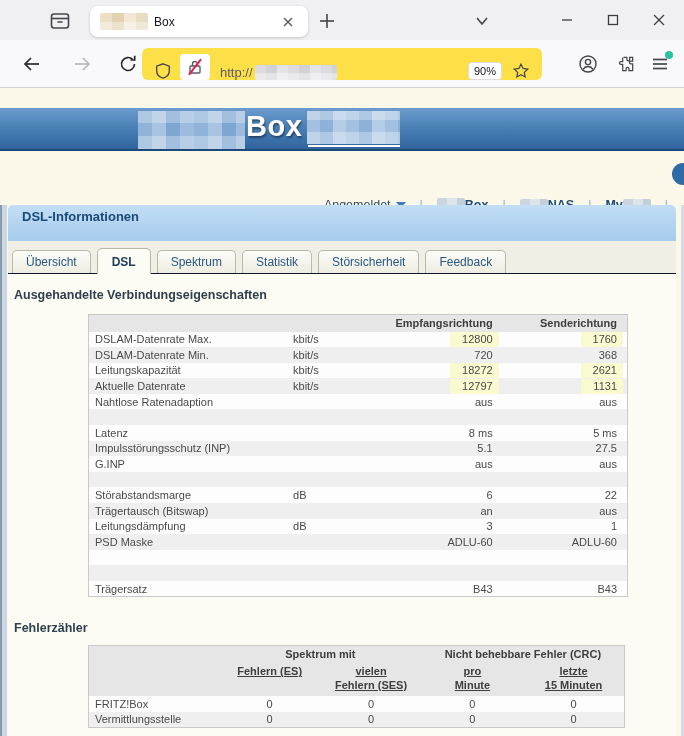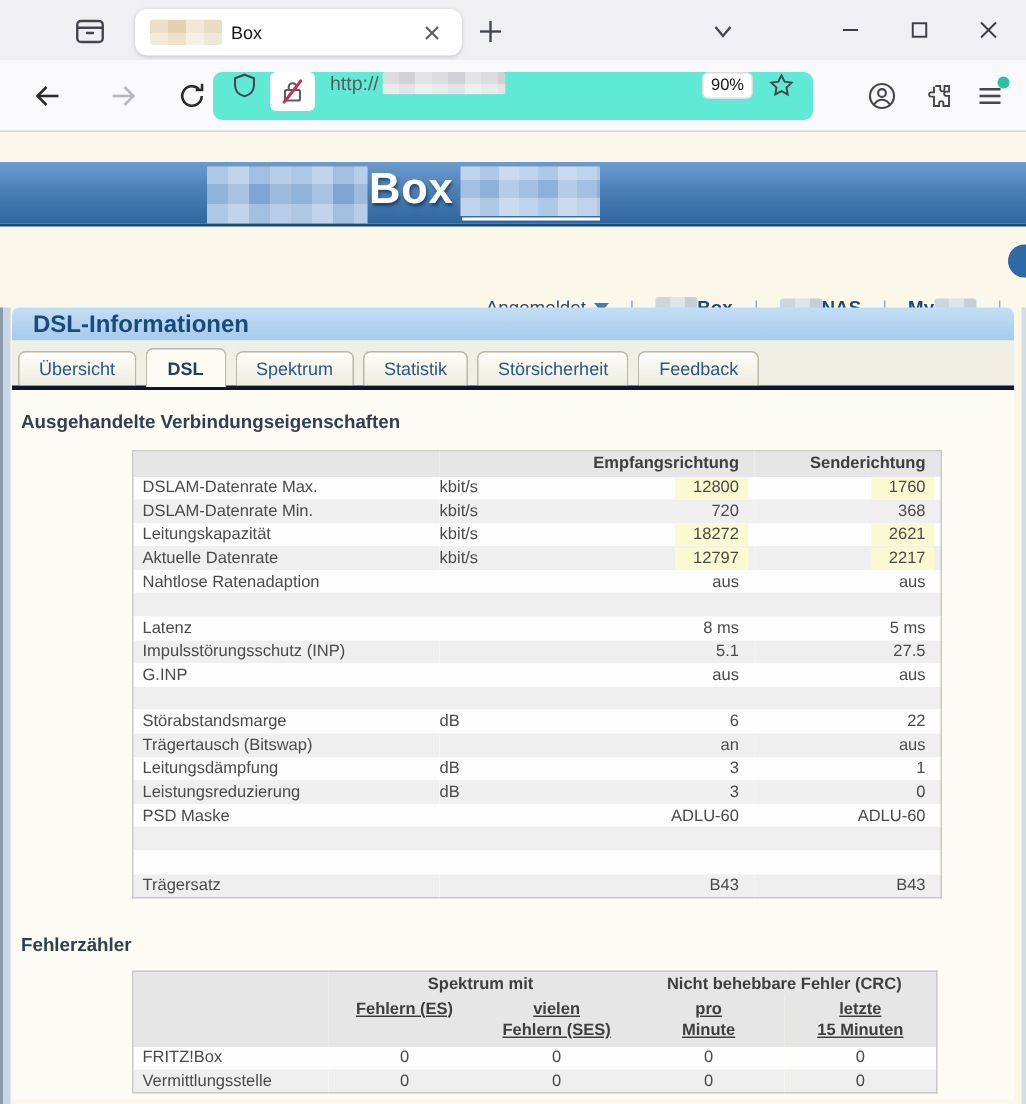--- a/index.html
+++ b/index.html
@@ -26,21 +26,21 @@
   .win-btn { position:absolute; top:9px; width:34px; height:22px; display:flex;
     align-items:center; justify-content:center; color:#3d3d44; }
   .win-min { left:550px; } .win-max { left:596px; } .win-close { left:642px; }
 
   .toolbar { position:absolute; left:0; top:40px; width:684px; height:48px;
     background:#f9f9fb; border-bottom:1px solid #d4d4d8; }
   .navicon { position:absolute; top:14px; width:20px; height:20px; color:#2a2a2e; }
   .navicon.disabled { color:#b7b7bf; }
   .back { left:22px; } .fwd { left:72px; } .reload { left:118px; }
   .urlbar { position:absolute; left:142px; top:8px; width:400px; height:32px;
-    background:#5eead4; border-radius:6px; display:flex; align-items:flex-start; padding:0 6px; }
+    background:#fde047; border-radius:6px; display:flex; align-items:flex-end; padding:0 6px; }
   .shield { width:18px; height:18px; color:#45454e; margin-left:6px; }
   .lock-chip { width:30px; height:26px; background:#fff; border-radius:4px;
     margin-left:8px; display:flex; align-items:center; justify-content:center; }
   .lock-wrap { position:relative; width:16px; height:16px; color:#5b5b66; }
   .lock-slash { position:absolute; left:7px; top:-2px; width:2px; height:20px;
     background:#d7264c; transform:rotate(38deg); border-radius:1px; }
   .url-scheme { font-size:13px; color:#5b5b66; margin-left:10px; }
   .url-blur { width:82px; height:15px; margin-left:2px; border-radius:2px;
     background:
       repeating-linear-gradient(0deg, rgba(255,255,255,.4) 0 7px, rgba(0,0,0,0) 7px 15px),
@@ -84,24 +84,24 @@
   .caret-down { width:0; height:0; border-left:5px solid transparent;
     border-right:5px solid transparent; border-top:6px solid #3F7CB6; }
   .help-circle { position:absolute; left:672px; top:74px; width:22px; height:22px;
     border-radius:50%; background:radial-gradient(circle at 35% 30%,#5a94cc,#1d5globalThis); background:#2e6aa5; }
 
   
   .edge-l { position:absolute; left:0; top:116px; width:7px; height:531px;
     background:#C9D7E4; border-left:2px solid #8A9AAB; }
   .edge-r { position:absolute; left:681px; top:116px; width:3px; height:531px; background:#D4DDE4; }
   .mainbox { position:absolute; left:8px; top:116px; width:668px; height:531px; }
-  .mainbox-title { height:22px; line-height:24px; border-radius:5px 5px 0 0;
+  .mainbox-title { height:36px; line-height:24px; border-radius:5px 5px 0 0;
     background:linear-gradient(180deg,#C2DEF5 0%,#A5CBEC 100%);
-    font-size:16px; font-weight:bold; color:#1A4A78; padding-left:14px; }
-  .tabstrip { height:33px; background:#F0EFE5; border-bottom:3px solid #0f172a;
+    font-size:13px; font-weight:bold; color:#1A4A78; padding-left:14px; }
+  .tabstrip { height:33px; background:#F0EFE5; border-bottom:1px solid #0f172a;
     display:flex; align-items:flex-end; padding-left:4px; position:relative; }
   .ui-tab { border:1px solid #B9B9A9; border-bottom:none; border-radius:5px 5px 0 0;
     background:linear-gradient(180deg,#FDFDF9 0%,#ECECE0 100%);
     font-size:12px; color:#2A5884; padding:4px 13px 4px 13px; margin-right:6px; }
   .ui-tab.active { background:#FCFCF4; font-weight:bold; color:#22405C;
     padding:6px 14px 5px 14px; margin-bottom:-1px; position:relative; z-index:2; }
   .content { background:#FCFCF4; height:473px; padding-top:1px; }
   .section-h { font-size:12.5px; font-weight:bold; color:#30404E; margin:13px 0 0 6px; }
 
   table { border-collapse:collapse; font-size:11px; color:#4A4A4A; }
@@ -320,21 +320,21 @@
             <tr>
               <td class="c-label">Leitungskapazität</td>
               <td class="c-unit">kbit/s</td>
               <td class="c-rx"><span class="hl">18272</span></td>
               <td class="c-tx"><span class="hl">2621</span></td>
             </tr>
             <tr>
               <td class="c-label">Aktuelle Datenrate</td>
               <td class="c-unit">kbit/s</td>
               <td class="c-rx"><span class="hl">12797</span></td>
-              <td class="c-tx"><span class="hl">2217</span></td>
+              <td class="c-tx"><span class="hl">1131</span></td>
             </tr>
             <tr>
               <td class="c-label">Nahtlose Ratenadaption</td>
               <td class="c-unit"></td>
               <td class="c-rx"><span class="nv">aus</span></td>
               <td class="c-tx"><span class="nv">aus</span></td>
             </tr>
             <tr>
               <td colspan="4">&nbsp;</td>
             </tr>
@@ -369,26 +369,20 @@
               <td class="c-label">Trägertausch (Bitswap)</td>
               <td class="c-unit"></td>
               <td class="c-rx"><span class="nv">an</span></td>
               <td class="c-tx"><span class="nv">aus</span></td>
             </tr>
             <tr>
               <td class="c-label">Leitungsdämpfung</td>
               <td class="c-unit">dB</td>
               <td class="c-rx"><span class="nv">3</span></td>
               <td class="c-tx"><span class="nv">1</span></td>
-            </tr>
-            <tr>
-              <td class="c-label">Leistungsreduzierung</td>
-              <td class="c-unit">dB</td>
-              <td class="c-rx"><span class="nv">3</span></td>
-              <td class="c-tx"><span class="nv">0</span></td>
             </tr>
             <tr>
               <td class="c-label">PSD Maske</td>
               <td class="c-unit"></td>
               <td class="c-rx"><span class="nv">ADLU-60</span></td>
               <td class="c-tx"><span class="nv">ADLU-60</span></td>
             </tr>
             <tr>
               <td colspan="4">&nbsp;</td>
             </tr>

